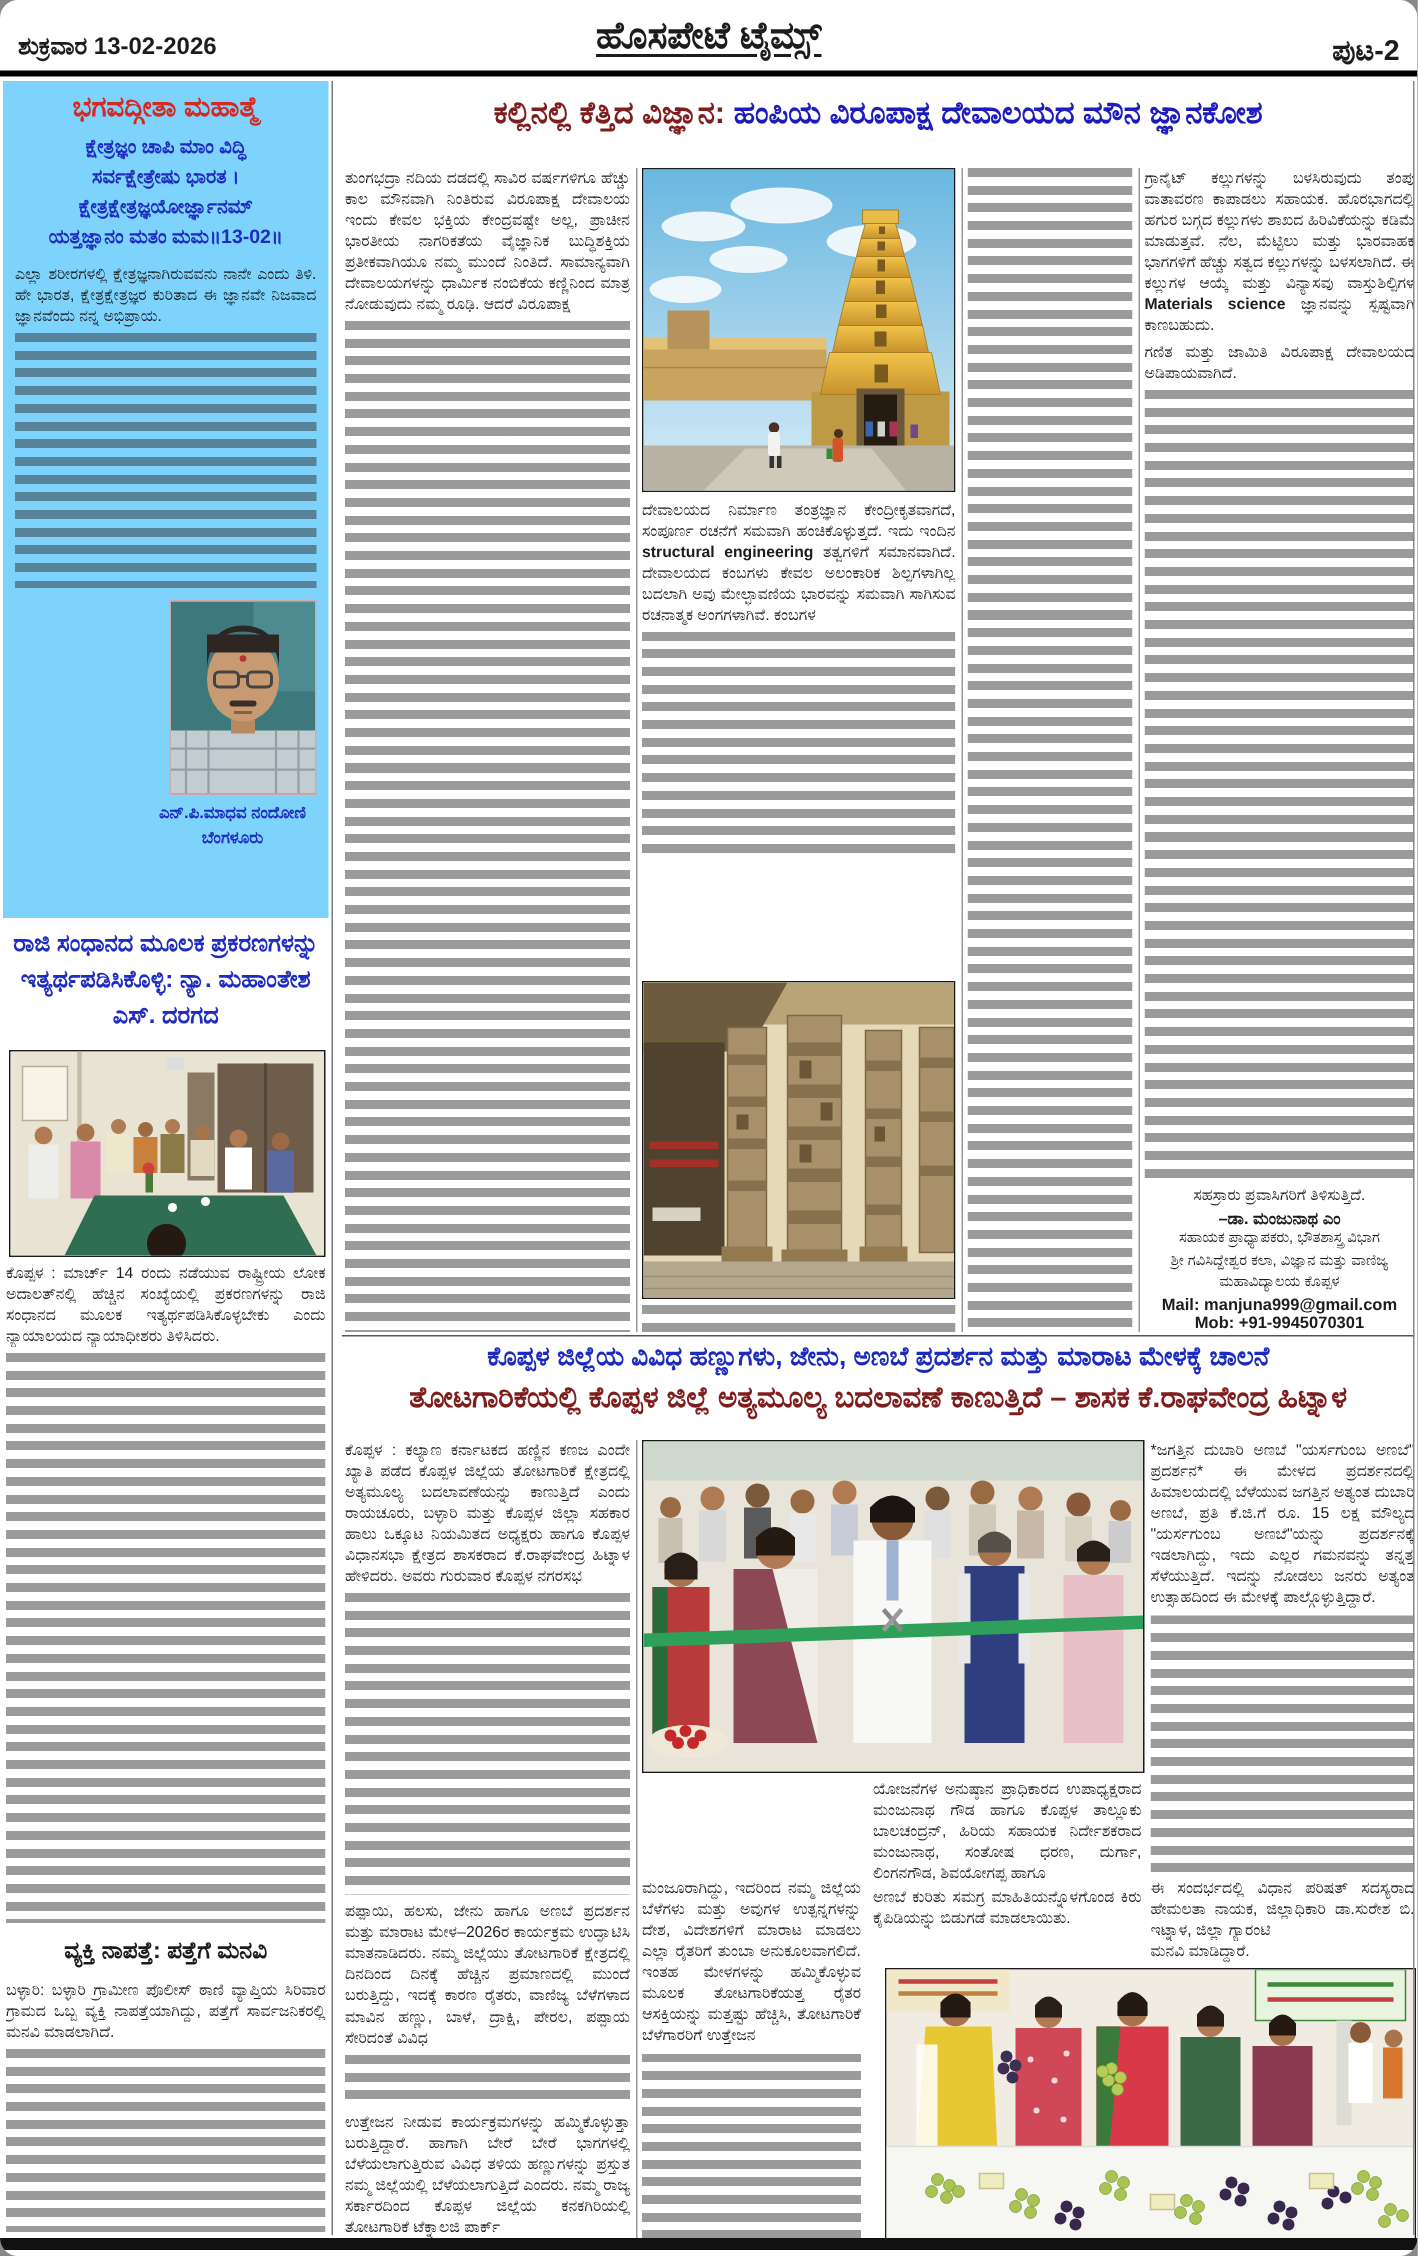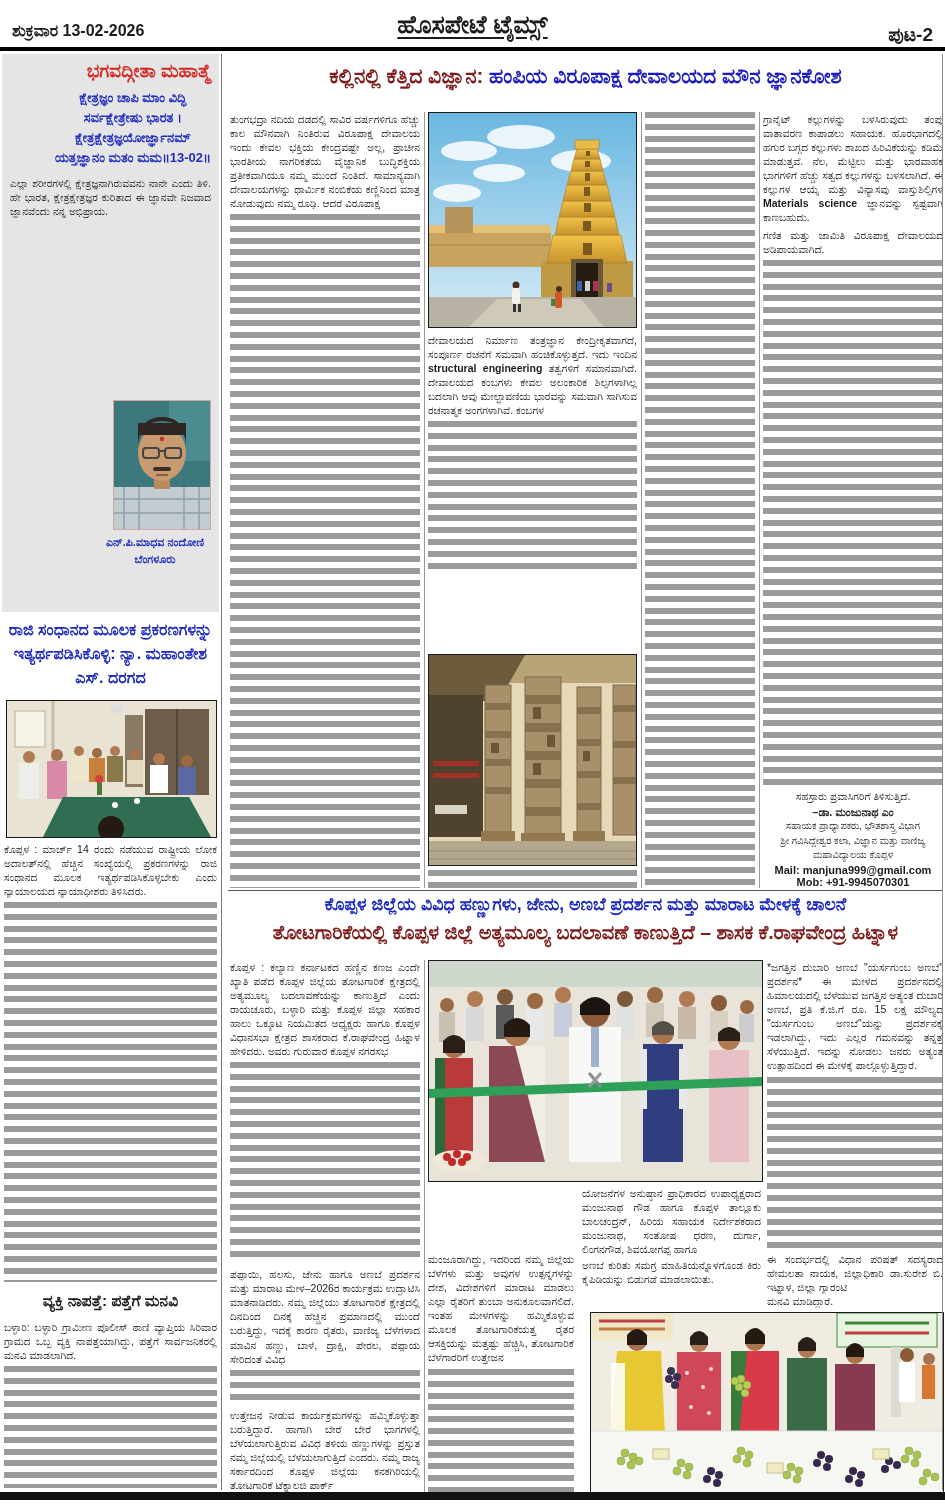--- a/index.html
+++ b/index.html
@@ -1,17 +1,17 @@
 <!DOCTYPE html>
 <html><head>
 <meta charset="utf-8">
 <style>
   html,body{margin:0;padding:0;background:#888;}
   #paper{position:relative;width:945px;height:1504px;background:#fff;overflow:hidden;
-         font-family:"Liberation Sans","DejaVu Sans",sans-serif;color:#1c1c1c;}
+         font-family:"Liberation Sans","DejaVu Sans",sans-serif;color:#1c1c1c;border-radius:12px;}
   .abs{position:absolute;}
   .bt{font-size:10.5px;line-height:1.34;text-align:justify;color:#1c1c1c;overflow:hidden;}
   .col{display:flex;flex-direction:column;overflow:hidden;}
   .fill{background:repeating-linear-gradient(180deg, rgba(45,45,45,.48) 0 6px, transparent 6px 11.8px);}
   .vline{width:1px;background:#9a9a9a;}
   .ph{border:1px solid #1a1a1a;background:#fff;display:block;}
   .ctr{text-align:center;}
   .blue{color:#1f2cc0;}
   .red{color:#7f1d1d;}
   .bold{font-weight:bold;}
@@ -21,21 +21,21 @@
 
 <div id="paper">
 
   <div class="abs bold" style="left:12px;top:22px;font-size:16px;">ಶುಕ್ರವಾರ 13-02-2026</div>
   <div class="abs ctr" style="left:0;top:10px;width:945px;">
     <span class="bold" style="font-size:25px;text-decoration:underline;text-underline-offset:4px;">ಹೊಸಪೇಟೆ ಟೈಮ್ಸ್</span>
   </div>
   <div class="abs bold" style="right:12px;top:24px;font-size:19px;">ಪುಟ-2</div>
   <div class="abs" style="left:0;top:47px;width:945px;height:4px;background:#000;"></div>
 
-  <div class="abs col" style="left:2px;top:54px;width:217px;height:558px;background:#e5e5e5;padding:4px 8px;box-sizing:border-box;align-items:flex-end;">
+  <div class="abs col" style="left:2px;top:54px;width:217px;height:558px;background:#7dd3fc;padding:4px 8px;box-sizing:border-box;">
     <div class="ctr bold" style="font-size:18.5px;color:#d42a22;margin-top:2px;">ಭಗವದ್ಗೀತಾ ಮಹಾತ್ಮೆ</div>
     <div class="ctr bold blue" style="font-size:13px;line-height:1.55;margin-top:6px;">
       <div>ಕ್ಷೇತ್ರಜ್ಞಂ ಚಾಪಿ ಮಾಂ ವಿದ್ಧಿ</div>
       <div>ಸರ್ವಕ್ಷೇತ್ರೇಷು ಭಾರತ ।</div>
       <div>ಕ್ಷೇತ್ರಕ್ಷೇತ್ರಜ್ಞಯೋರ್ಜ್ಞಾನಮ್</div>
       <div>ಯತ್ತಜ್ಞಾನಂ ಮತಂ ಮಮ॥13-02॥</div>
     </div>
     <div class="bt" style="margin-top:7px;">ಎಲ್ಲಾ ಶರೀರಗಳಲ್ಲಿ ಕ್ಷೇತ್ರಜ್ಞನಾಗಿರುವವನು ನಾನೇ ಎಂದು ತಿಳಿ. ಹೇ ಭಾರತ, ಕ್ಷೇತ್ರಕ್ಷೇತ್ರಜ್ಞರ ಕುರಿತಾದ ಈ ಜ್ಞಾನವೇ ನಿಜವಾದ ಜ್ಞಾನವೆಂದು ನನ್ನ ಅಭಿಪ್ರಾಯ.</div>
     <div class="fill" style="flex:1;margin:4px 0;"></div>
     <div style="position:relative;height:212px;flex:none;">

